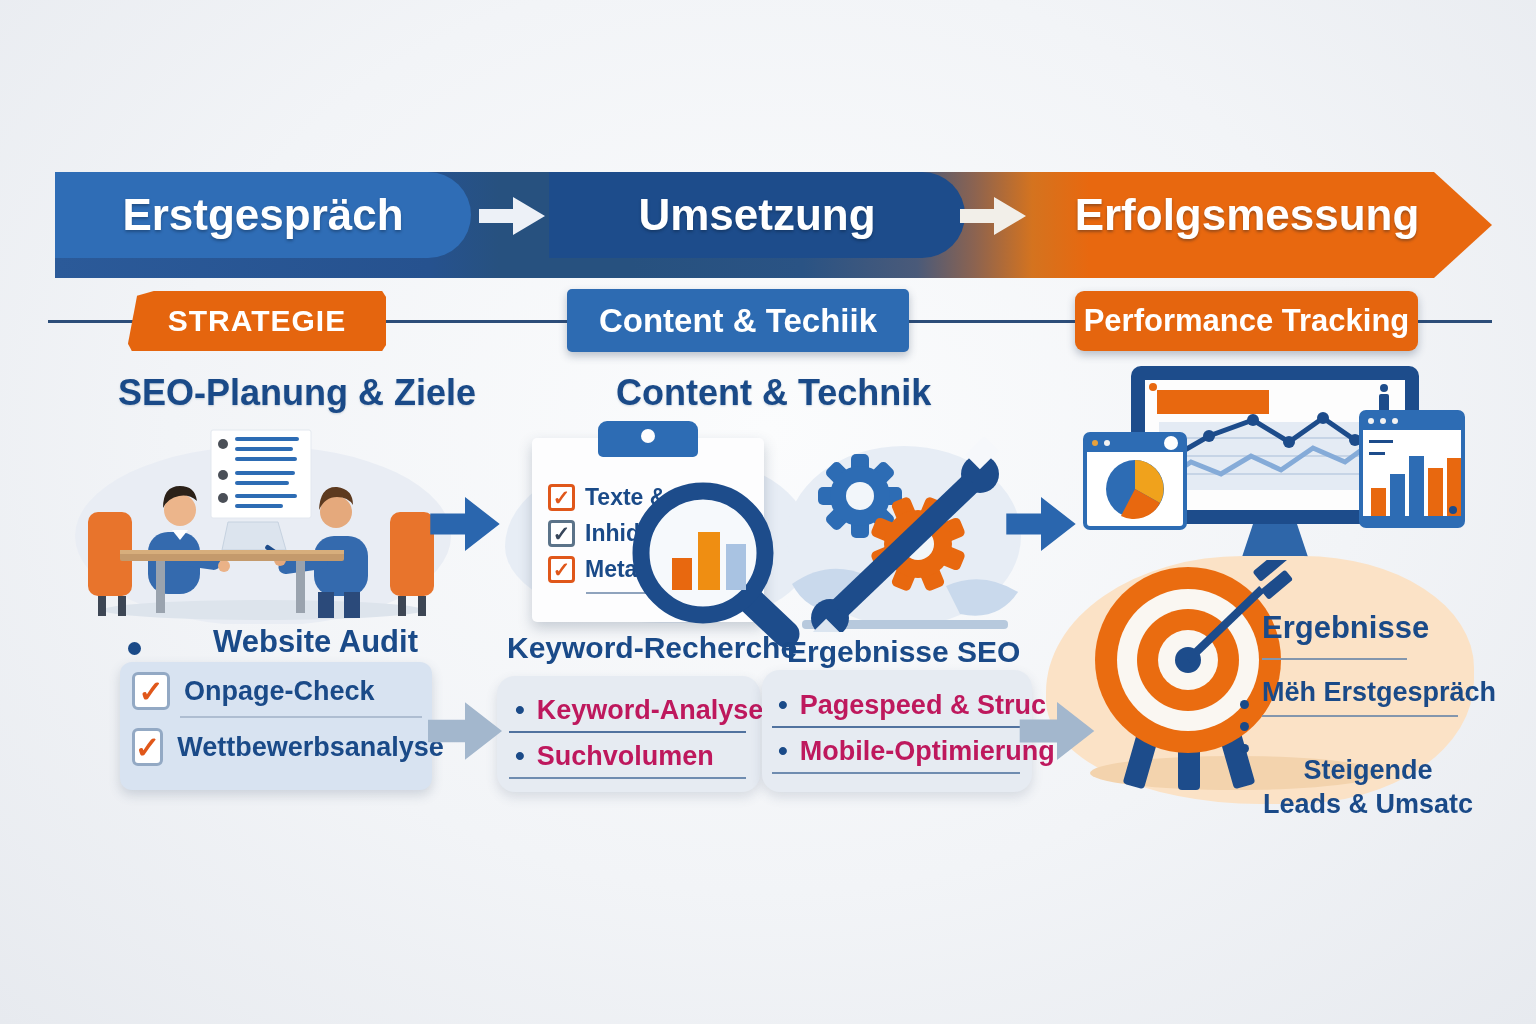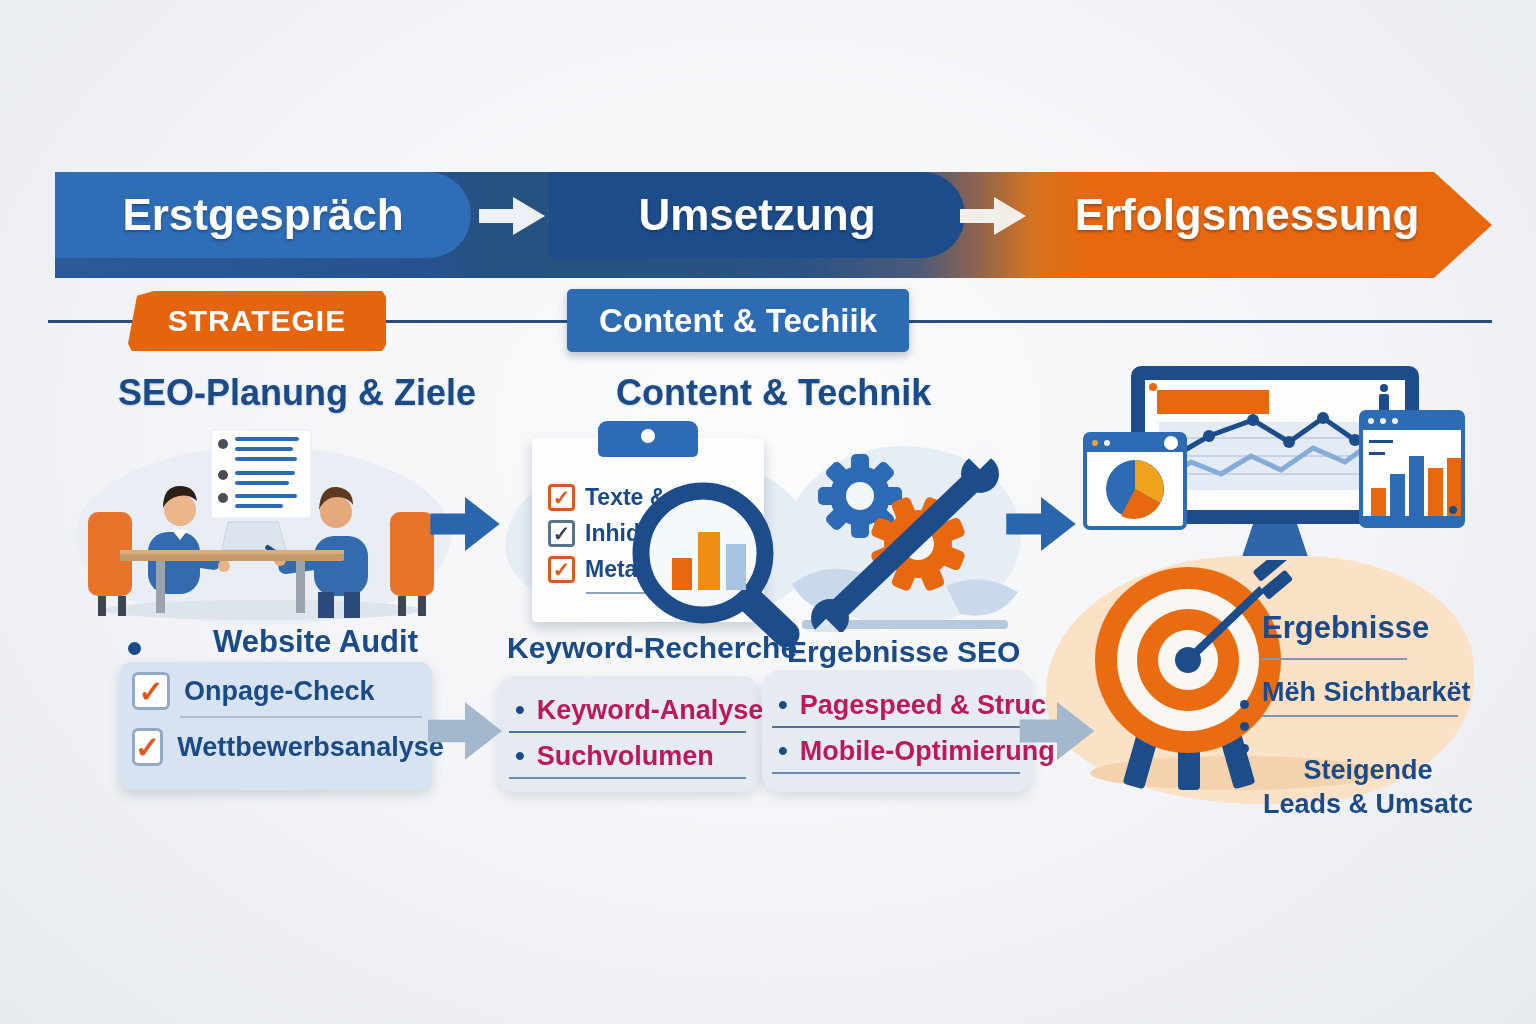--- a/index.html
+++ b/index.html
@@ -91,20 +91,21 @@
     <div class="stage-label" style="left:494px;width:416px;">Umsetzung</div>
     <svg class="flow-arrow" style="left:905px;" viewBox="0 0 66 38">
       <path d="M0 12 h34 v-12 l32 19 -32 19 v-12 h-34 z" fill="#f2efe9"></path>
     </svg>
     <div class="stage-label" style="left:1012px;width:360px;">Erfolgsmessung</div>
   </div>
 
   <div class="abs divider"></div>
   <div class="abs badge badge-strategie">STRATEGIE</div>
   <div class="abs badge badge-content">Content &amp; Techiik</div>
+  <div class="abs badge badge-perf">Performance Tracking</div>
 
   <div class="abs col-heading" style="left:118px;top:372px;">SEO-Planung &amp; Ziele</div>
   <div class="abs col-heading" style="left:616px;top:372px;">Content &amp; Technik</div>
 
   <svg class="abs" style="left:68px;top:424px;" width="390" height="200" viewBox="0 0 390 200">
     <ellipse cx="195" cy="112" rx="188" ry="90" fill="#e9edf4"></ellipse>
     <ellipse cx="195" cy="186" rx="160" ry="10" fill="#dde4ec"></ellipse>
     <g>
       <rect x="143" y="6" width="100" height="88" rx="2" fill="#ffffff" stroke="#e3e8ef"></rect>
       <circle cx="155" cy="20" r="5" fill="#4a4f57"></circle>
@@ -315,21 +316,21 @@
     <circle cx="118" cy="100" r="13" fill="#1d4c8b"></circle>
     <g>
       <line x1="118" y1="100" x2="192" y2="29" stroke="#1d4c8b" stroke-width="8"></line>
       <rect x="186" y="2" width="36" height="13" rx="3" transform="rotate(-40 198 12)" fill="#1d4c8b"></rect>
       <rect x="194" y="20" width="32" height="13" rx="3" transform="rotate(-40 206 30)" fill="#1d4c8b"></rect>
     </g>
   </svg>
 
   <div class="abs res-title" style="left:1262px;top:610px;">Ergebnisse</div>
   <div class="abs u-line" style="left:1262px;top:658px;width:145px;"></div>
-  <div class="abs res-item" style="left:1262px;top:676px;">Mëh Sichtbarkët</div>
+  <div class="abs res-item" style="left:1262px;top:676px;">Mëh Erstgespräch</div>
   <div class="abs u-line" style="left:1262px;top:715px;width:196px;"></div>
   <div class="abs res-item" style="left:1262px;top:754px;width:212px;text-align:center;">Steigende Leads &amp; Umsatc</div>
   <div class="abs dots-col" style="left:1240px;top:700px;">
     <span></span>
       <span></span>
       <span></span>
   </div>
 
   <svg class="abs" style="left:424px;top:497px;" width="82" height="54" viewBox="0 0 72 56">
     <path d="M0 17 h36 v-17 l36 28 -36 28 v-17 h-36 z" fill="#2a66ae"></path>

